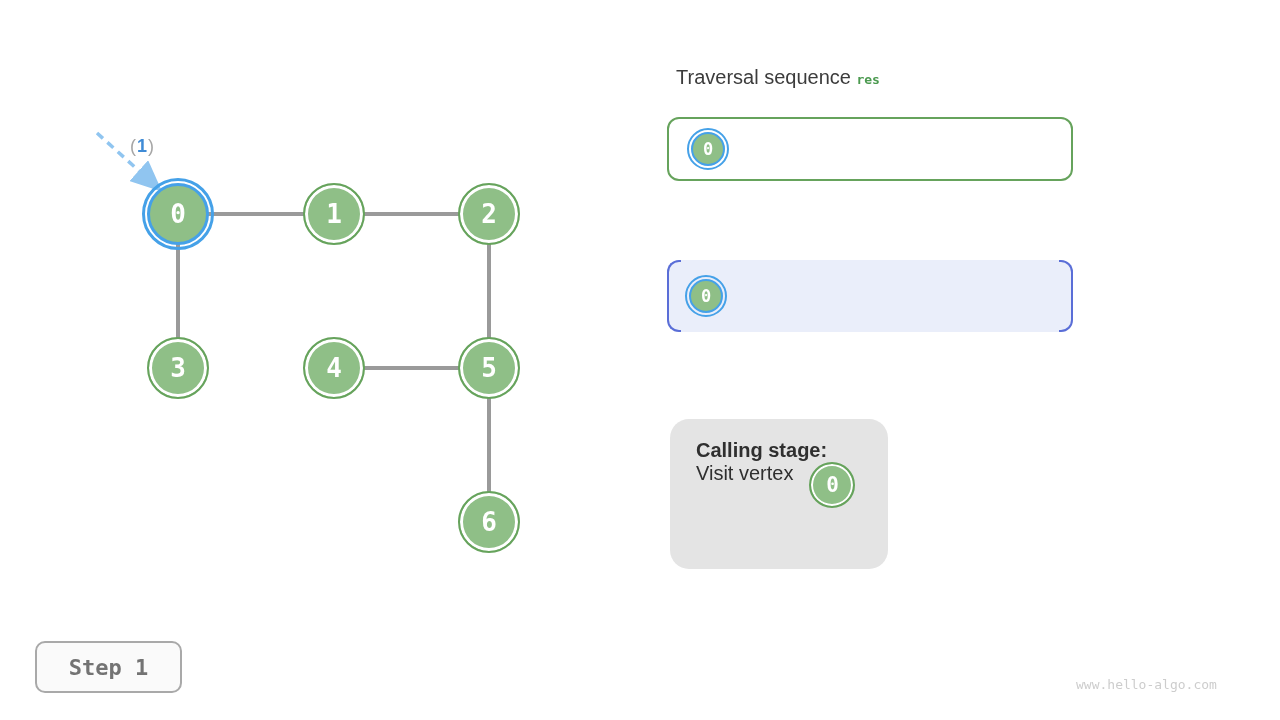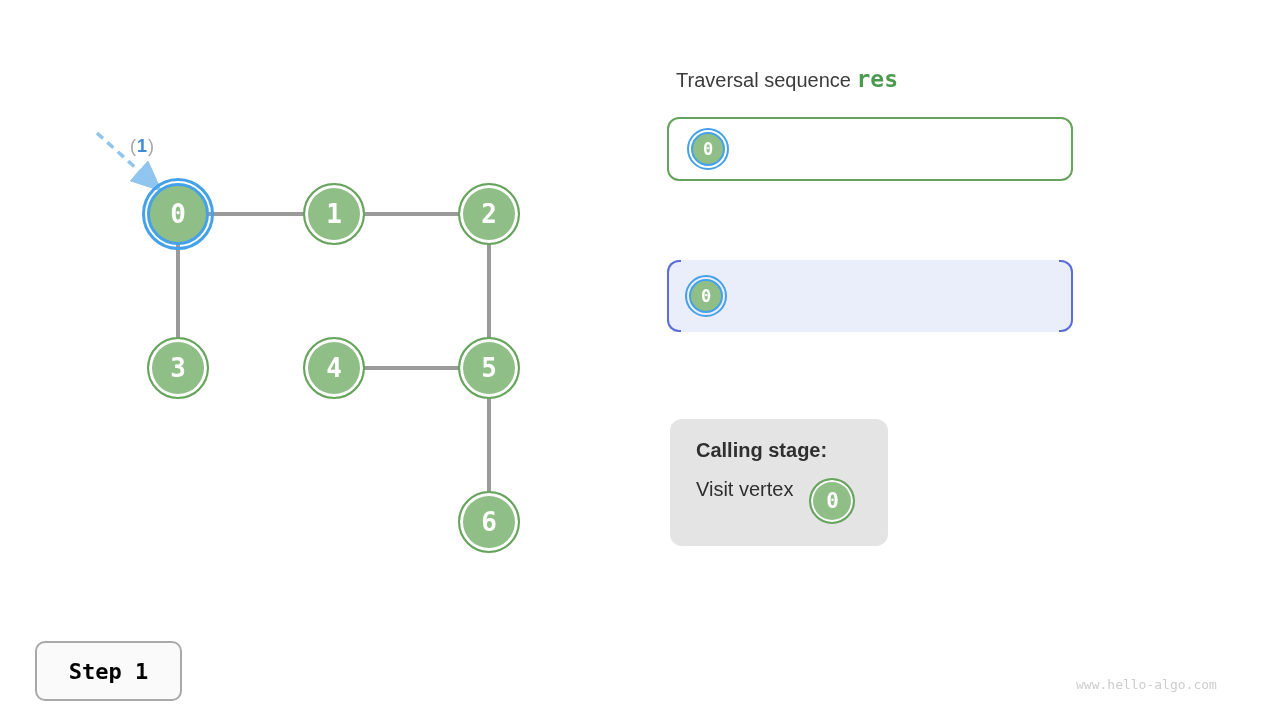--- a/index.html
+++ b/index.html
@@ -49,21 +49,21 @@
 
   
   .annot {
     position:absolute; left:130px; top:136px;
     font-size:18px; color:#A6A6A6; letter-spacing:1px;
   }
   .annot .num { color:#3F8BD6; font-weight:bold; }
 
   
   .panel-title { position:absolute; font-size:20px; color:#3C3C3C; }
-  .panel-title .code { font-family:"DejaVu Sans Mono", monospace; font-weight:bold; font-size:23px; }
+  .panel-title .code { font-family:"DejaVu Sans Mono", monospace; font-weight:bold; font-size:13px; }
   .code-green { color:#4C9A50; }
   .code-blue  { color:#3B4ED9; }
 
   .res-box {
     position:absolute; left:667px; top:117px; width:406px; height:64px;
     box-sizing:border-box; border:2px solid #66A35C; border-radius:12px;
     background:#ffffff; display:flex; align-items:center; padding-left:22px; gap:10px;
   }
   .hash-box {
     position:absolute; left:667px; top:260px; width:406px; height:72px;
@@ -71,34 +71,34 @@
     display:flex; align-items:center; padding-left:22px; gap:10px;
   }
   .hash-box::before, .hash-box::after {
     content:""; position:absolute; top:0; bottom:0; width:14px;
     border:2.5px solid #5A6ED7; box-sizing:border-box;
   }
   .hash-box::before { left:0; border-right:none; border-radius:12px 0 0 12px; }
   .hash-box::after  { right:0; border-left:none; border-radius:0 12px 12px 0; }
 
   .calling-box {
-    position:absolute; left:670px; top:419px; width:218px; height:127px;
-    box-sizing:border-box; background:#E4E4E4; border-radius:12px;
-    padding:20px 26px; display:flex; flex-direction:column; gap:16px;
+    position:absolute; left:670px; top:419px; width:218px; height:150px;
+    box-sizing:border-box; background:#E4E4E4; border-radius:19px;
+    padding:20px 26px; display:flex; flex-direction:column; gap:0;
   }
   .calling-title { font-size:20px; font-weight:bold; color:#2F2F2F; }
   .calling-line  { font-size:20px; color:#2F2F2F; display:flex; align-items:flex-start; gap:16px; }
 
   
   .step-badge {
-    position:absolute; left:35px; top:641px; width:147px; height:60px;
+    position:absolute; left:35px; top:641px; width:147px; height:52px;
     box-sizing:border-box; background:#FAFAFA; border:2px solid #A9A9A9;
     border-radius:10px; display:flex; align-items:center; justify-content:center;
     font-family:"DejaVu Sans Mono", monospace; font-weight:bold;
-    font-size:22px; color:#000000;
+    font-size:22px; color:#737373;
   }
 
   .watermark {
     position:absolute; left:1076px; top:677px;
     font-family:"DejaVu Sans Mono", monospace; font-size:13px; color:#CDCDCD;
   }
 </style>
 </head>
 <body>
 

